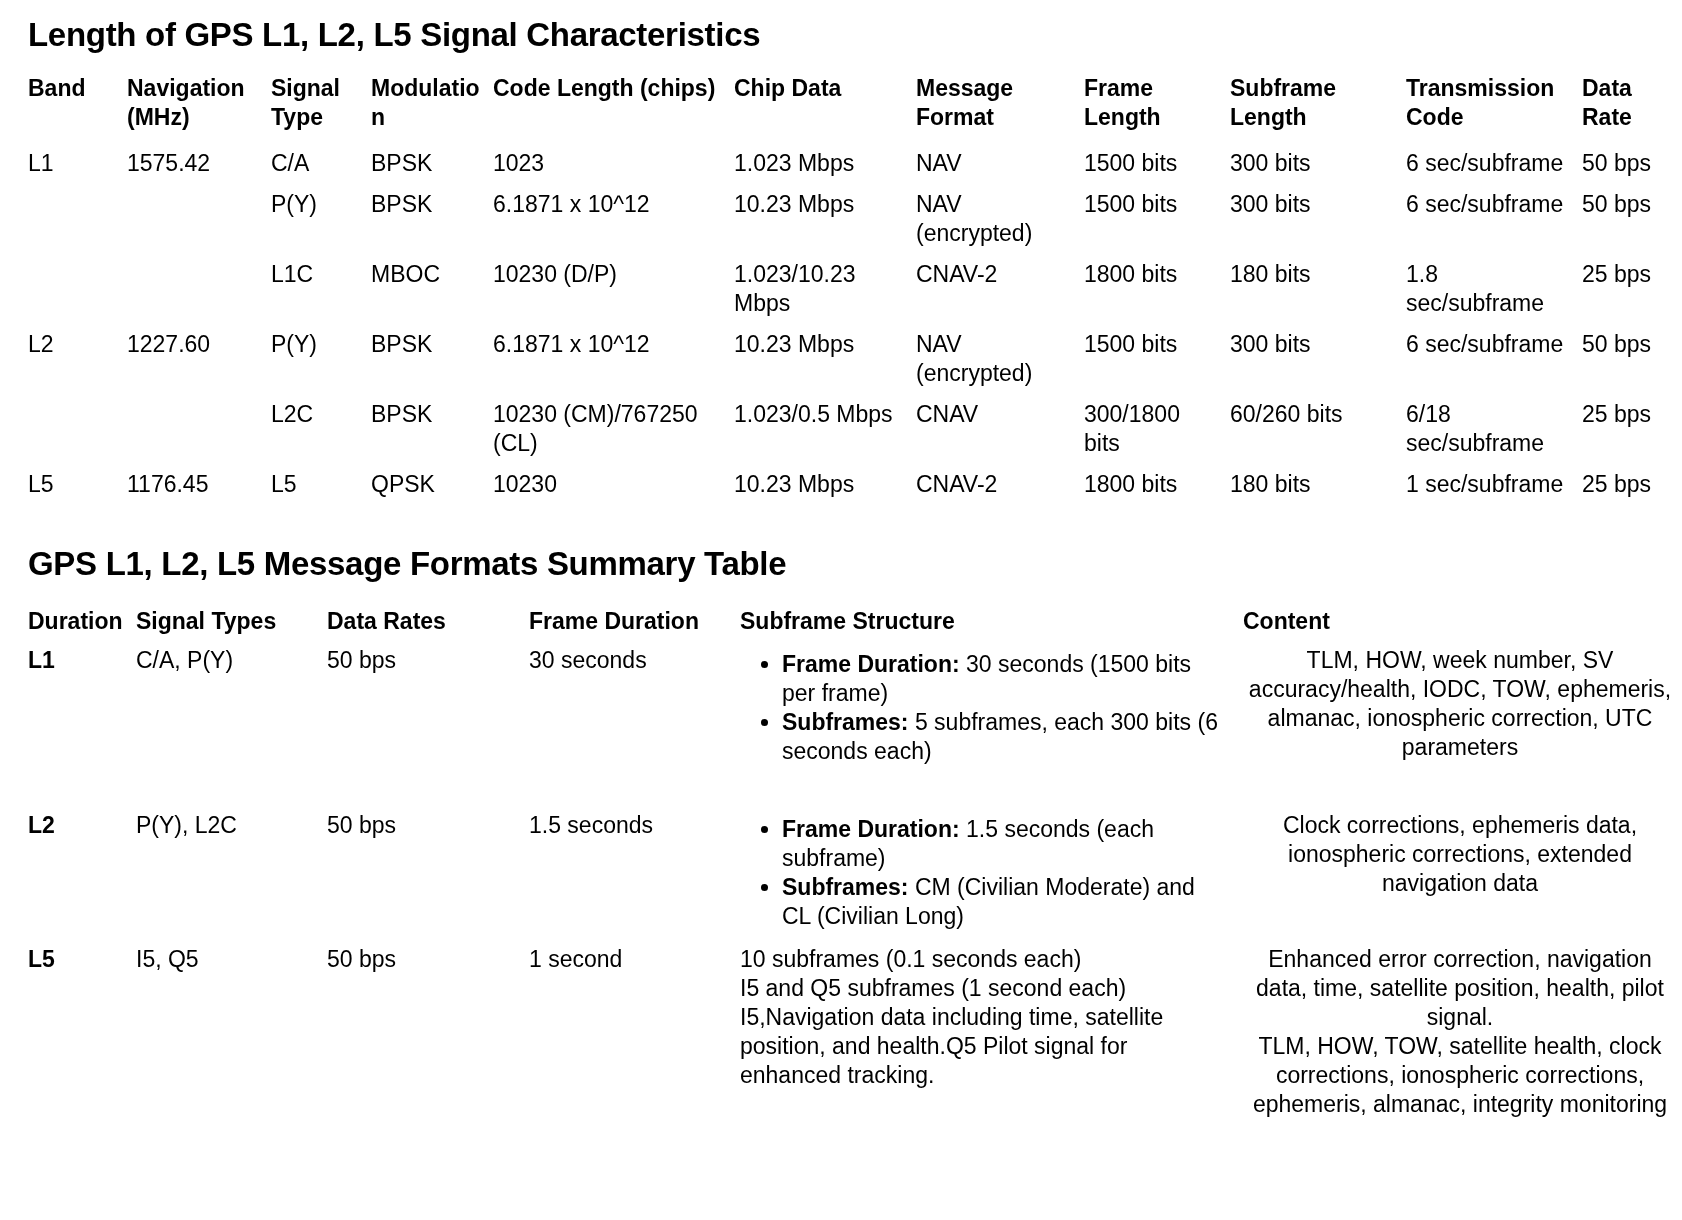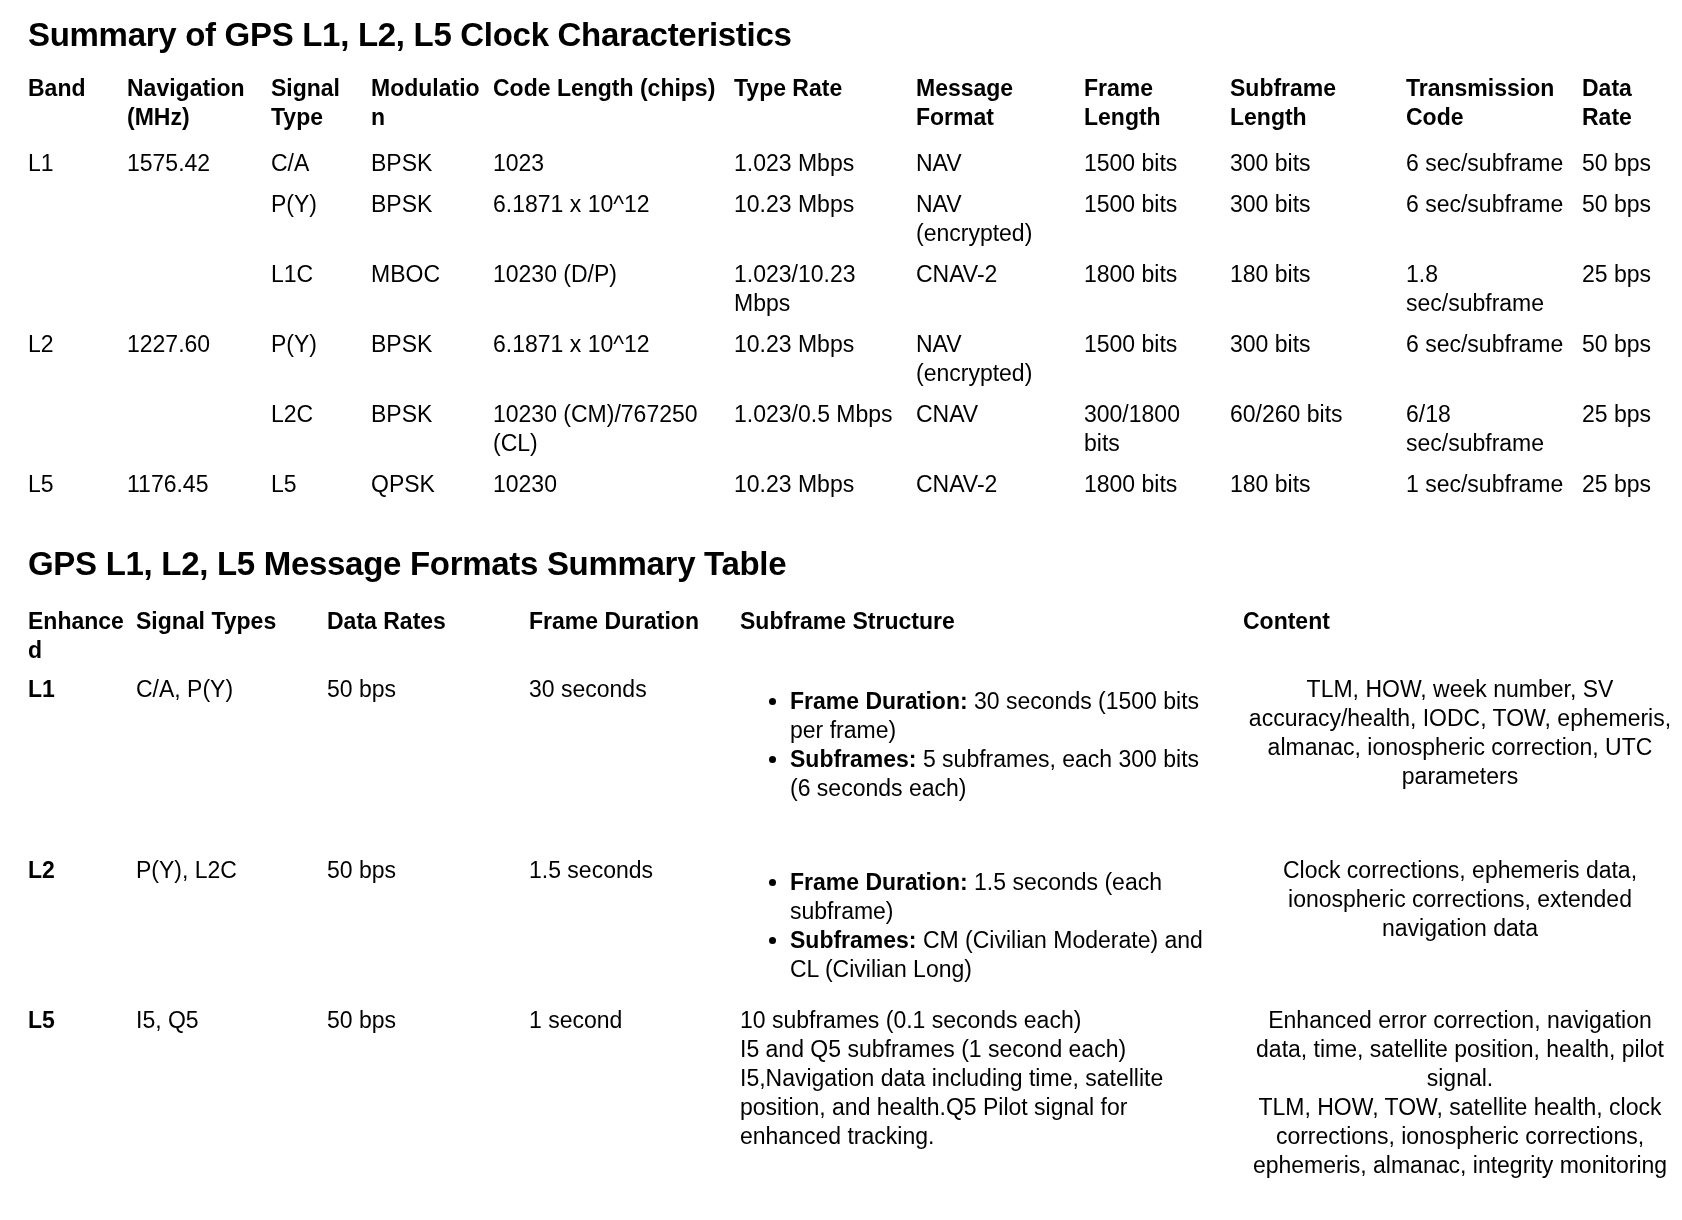--- a/index.html
+++ b/index.html
@@ -21,38 +21,38 @@
   .c{padding-right:14px;box-sizing:border-box;}
   .c:last-child{padding-right:0;}
   .h{font-weight:700;padding-right:0;overflow-wrap:break-word;word-wrap:break-word;}
   #t1-head{margin-bottom:17px;}
   #t2-head{margin-bottom:10px;}
   #t1-body .t1{margin-bottom:12px;}
   #t2-body .t2:nth-child(1){margin-bottom:41px;}
   #t2-body .t2:nth-child(2){margin-bottom:10px;}
   .bold{font-weight:700;}
   .preline{white-space:pre-line;text-align:center;}
-  ul.bullets{margin:12px;padding-left:38px;list-style:disc;}
+  ul.bullets{margin:4px;padding-left:38px;list-style:disc;}
   ul.bullets li{padding-left:0;}
 </style>
 </head>
 <body>
 
 <div class="page">
 
-  <h1 class="title">Summary of GPS L1, L2, L5 Clock Characteristics</h1>
+  <h1 class="title">Length of GPS L1, L2, L5 Signal Characteristics</h1>
 
   <section>
     <div class="t1" id="t1-head">
         <div class="c h">Band</div>
         <div class="c h">Navigation (MHz)</div>
         <div class="c h">Signal Type</div>
         <div class="c h">Modulation</div>
         <div class="c h">Code Length (chips)</div>
-        <div class="c h">Type Rate</div>
+        <div class="c h">Chip Data</div>
         <div class="c h">Message Format</div>
         <div class="c h">Frame Length</div>
         <div class="c h">Subframe Length</div>
         <div class="c h">Transmission Code</div>
         <div class="c h">Data Rate</div>
       </div>
     <div id="t1-body">
         <div class="t1">
           <div class="c">L1</div>
           <div class="c">1575.42</div>
@@ -131,21 +131,21 @@
           <div class="c">1 sec/subframe</div>
           <div class="c">25 bps</div>
         </div>
       </div>
   </section>
 
   <h1 class="title title2">GPS L1, L2, L5 Message Formats Summary Table</h1>
 
   <section>
     <div class="t2" id="t2-head">
-        <div class="c h">Enhanced</div>
+        <div class="c h">Duration</div>
         <div class="c h">Signal Types</div>
         <div class="c h">Data Rates</div>
         <div class="c h">Frame Duration</div>
         <div class="c h">Subframe Structure</div>
         <div class="c h">Content</div>
       </div>
     <div id="t2-body">
         <div class="t2">
           <div class="c bold">L1</div>
           <div class="c">C/A, P(Y)</div>

